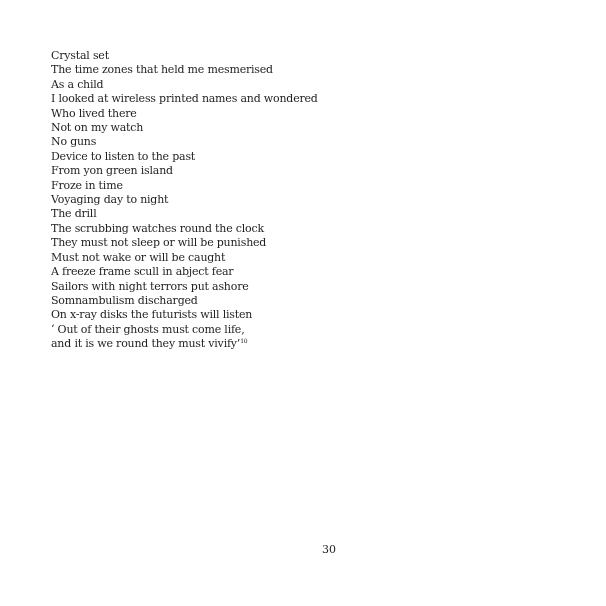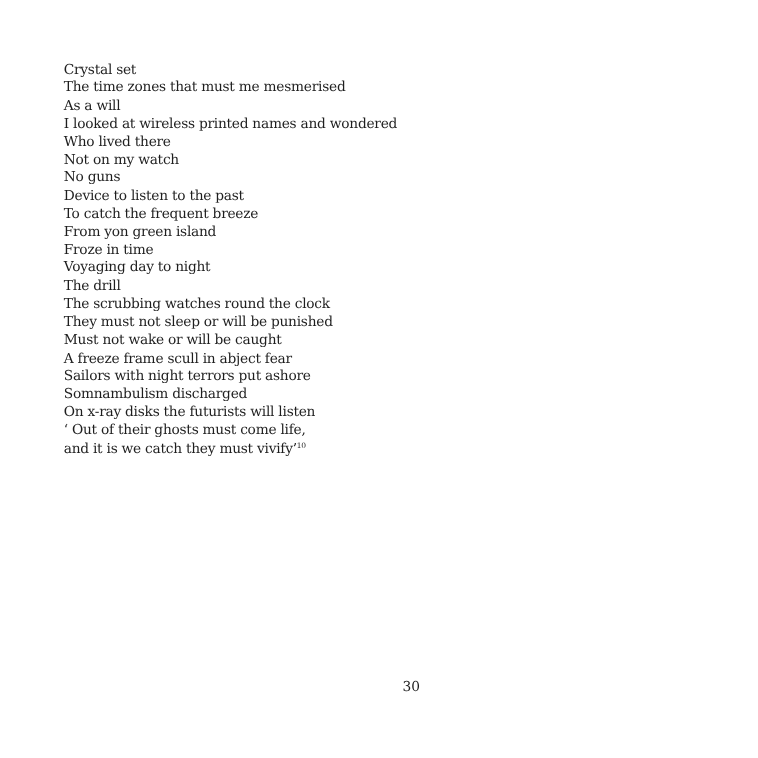--- a/index.html
+++ b/index.html
@@ -52,37 +52,36 @@
       color: #1e1e1e;
       padding-left: 36px;
     }
   </style>
 </head>
 <body>
 
 <div class="page">
   <ul class="poem">
     <li>Crystal set</li>
-    <li>The time zones that must me mesmerised</li>
-    <li>As a will</li>
+    <li>The time zones that held me mesmerised</li>
+    <li>As a child</li>
     <li>I looked at wireless printed names and wondered</li>
     <li>Who lived there</li>
     <li>Not on my watch</li>
     <li>No guns</li>
     <li>Device to listen to the past</li>
-    <li>To catch the frequent breeze</li>
     <li>From yon green island</li>
     <li>Froze in time</li>
     <li>Voyaging day to night</li>
     <li>The drill</li>
     <li>The scrubbing watches round the clock</li>
     <li>They must not sleep or will be punished</li>
     <li>Must not wake or will be caught</li>
     <li>A freeze frame scull in abject fear</li>
     <li>Sailors with night terrors put ashore</li>
     <li>Somnambulism discharged</li>
     <li>On x-ray disks the futurists will listen</li>
     <li>‘ Out of their ghosts must come life,</li>
-    <li><span>and it is we catch they must vivify’</span><sup>10</sup></li>
+    <li><span>and it is we round they must vivify’</span><sup>10</sup></li>
   </ul>
 
   <div class="page-number">30</div>
 </div>
 
 </body></html>

